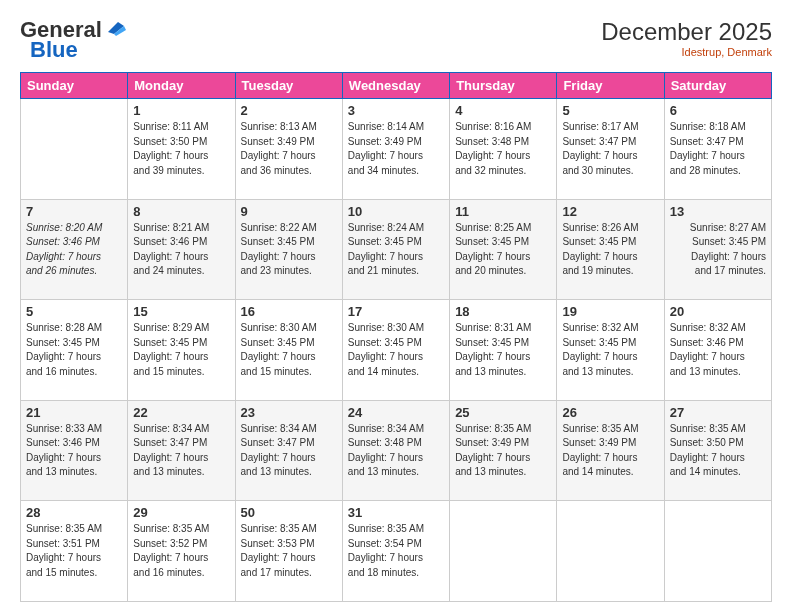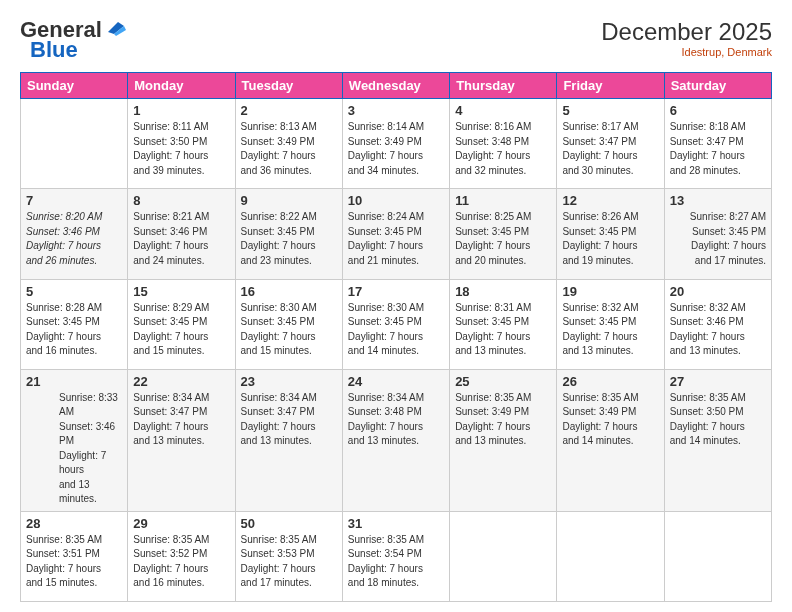--- a/index.html
+++ b/index.html
@@ -269,21 +269,21 @@
             <span class="day-num">20</span>
             <div class="day-info" style="white-space: pre-line;">Sunrise: 8:32 AM
 Sunset: 3:46 PM
 Daylight: 7 hours
 and 13 minutes.</div>
           </td>
         </tr>
         <tr class="row-shade">
           <td>
             <span class="day-num">21</span>
-            <div class="day-info" style="white-space: pre-line; margin-left: 33px;">Sunrise: 8:33 AM
+            <div class="day-info" style="white-space: pre-line;">Sunrise: 8:33 AM
 Sunset: 3:46 PM
 Daylight: 7 hours
 and 13 minutes.</div>
           </td>
           <td>
             <span class="day-num">22</span>
             <div class="day-info" style="white-space: pre-line;">Sunrise: 8:34 AM
 Sunset: 3:47 PM
 Daylight: 7 hours
 and 13 minutes.</div>

